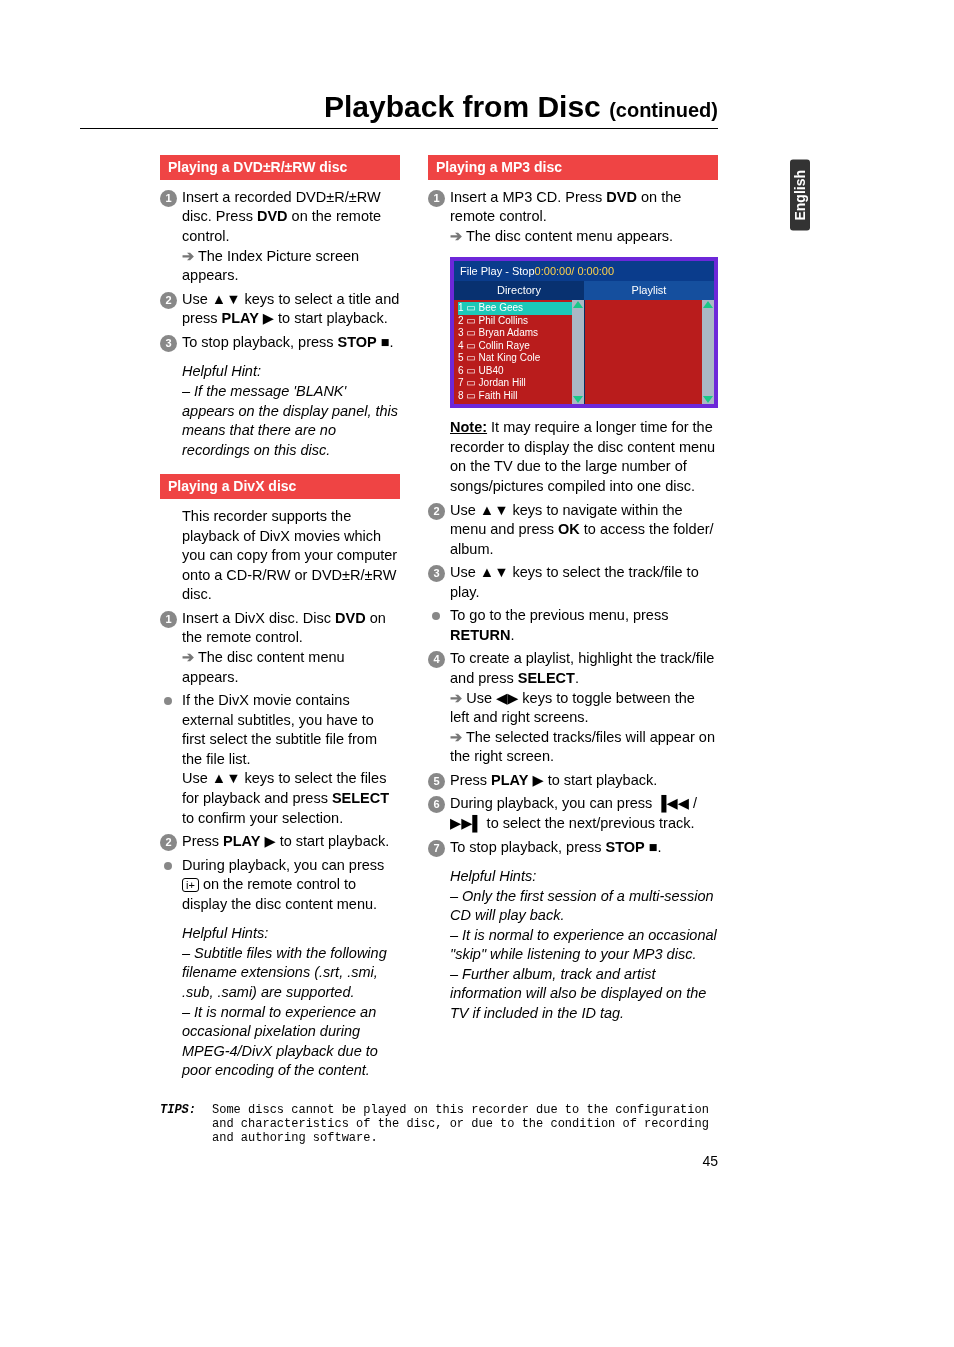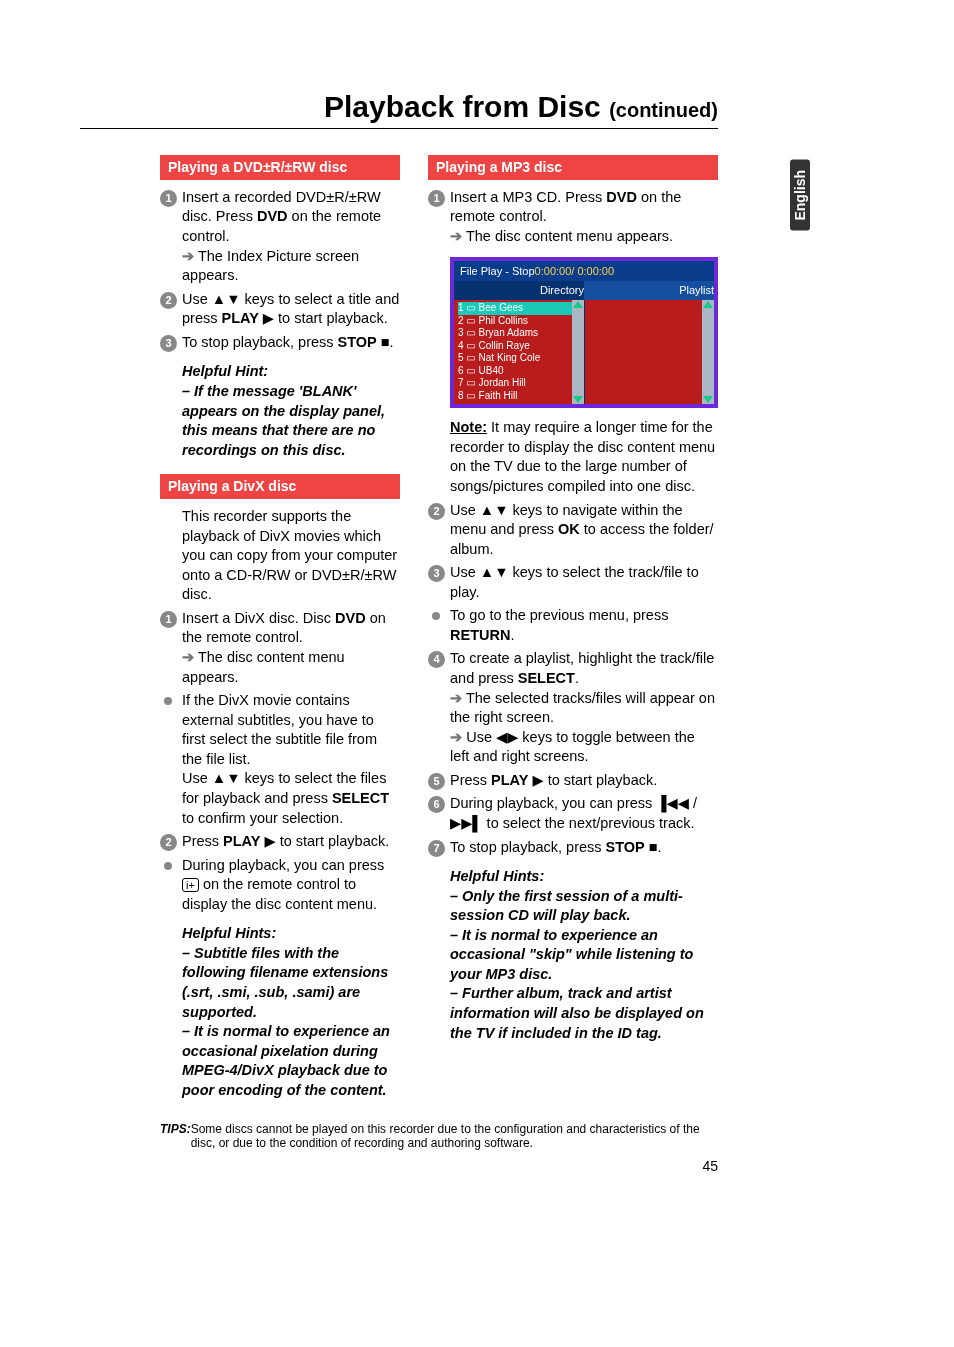--- a/index.html
+++ b/index.html
@@ -97,30 +97,31 @@
     .arrow-line {
       padding-left: 0;
     }
     .arrow {
       color: #777;
       font-weight: bold;
     }
     .hint-block {
       margin: 10px 0 0 22px;
       font-style: italic;
-      font-weight: bold;
     }
     .hint-title {
       font-style: italic;
     }
     .tips-row {
       margin-top: 22px;
       padding-left: 80px;
       font-size: 12px;
       display: flex;
+      gap: 16px;
+      font-family: Liberation Mono, monospace;
     }
     .tips-label {
       font-weight: bold;
       font-style: italic;
     }
     .pagenum {
       text-align: right;
       font-size: 14px;
       margin-top: 8px;
       padding-right: 0;
@@ -141,21 +142,21 @@
       padding: 3px 6px;
     }
     .fp-title .time { color: #ffd24a; }
     .fp-tabs {
       display: flex;
       background: #154f9e;
       color: #fff;
     }
     .fp-tab {
       flex: 1;
-      text-align: right;
+      text-align: center;
       padding: 2px 0;
       font-size: 11px;
     }
     .fp-tab:first-child { background: #083170; }
     .fp-body {
       display: flex;
       background: #b91c1c;
       color: #fff;
     }
     .fp-list {
@@ -357,22 +358,22 @@
         <div class="step-num"><span class="bullet-dot"></span></div>
         <div class="step-text">
           <span>To go to the previous menu, press </span><span class="b">RETURN</span><span>.</span>
         </div>
       </div>
 
       <div class="step">
         <div class="step-num"><span class="circled">4</span></div>
         <div class="step-text">
           <span>To create a playlist, highlight the track/file and press </span><span class="b">SELECT</span><span>.</span>
+          <div class="arrow-line"><span class="arrow">➔</span><span> Use ◀▶ keys to toggle between the left and right screens.</span></div>
           <div class="arrow-line"><span class="arrow">➔</span><span> The selected tracks/files will appear on the right screen.</span></div>
-          <div class="arrow-line"><span class="arrow">➔</span><span> Use ◀▶ keys to toggle between the left and right screens.</span></div>
         </div>
       </div>
 
       <div class="step">
         <div class="step-num"><span class="circled">5</span></div>
         <div class="step-text">
           <span>Press </span><span class="b">PLAY</span><span> ▶ to start playback.</span>
         </div>
       </div>
 

